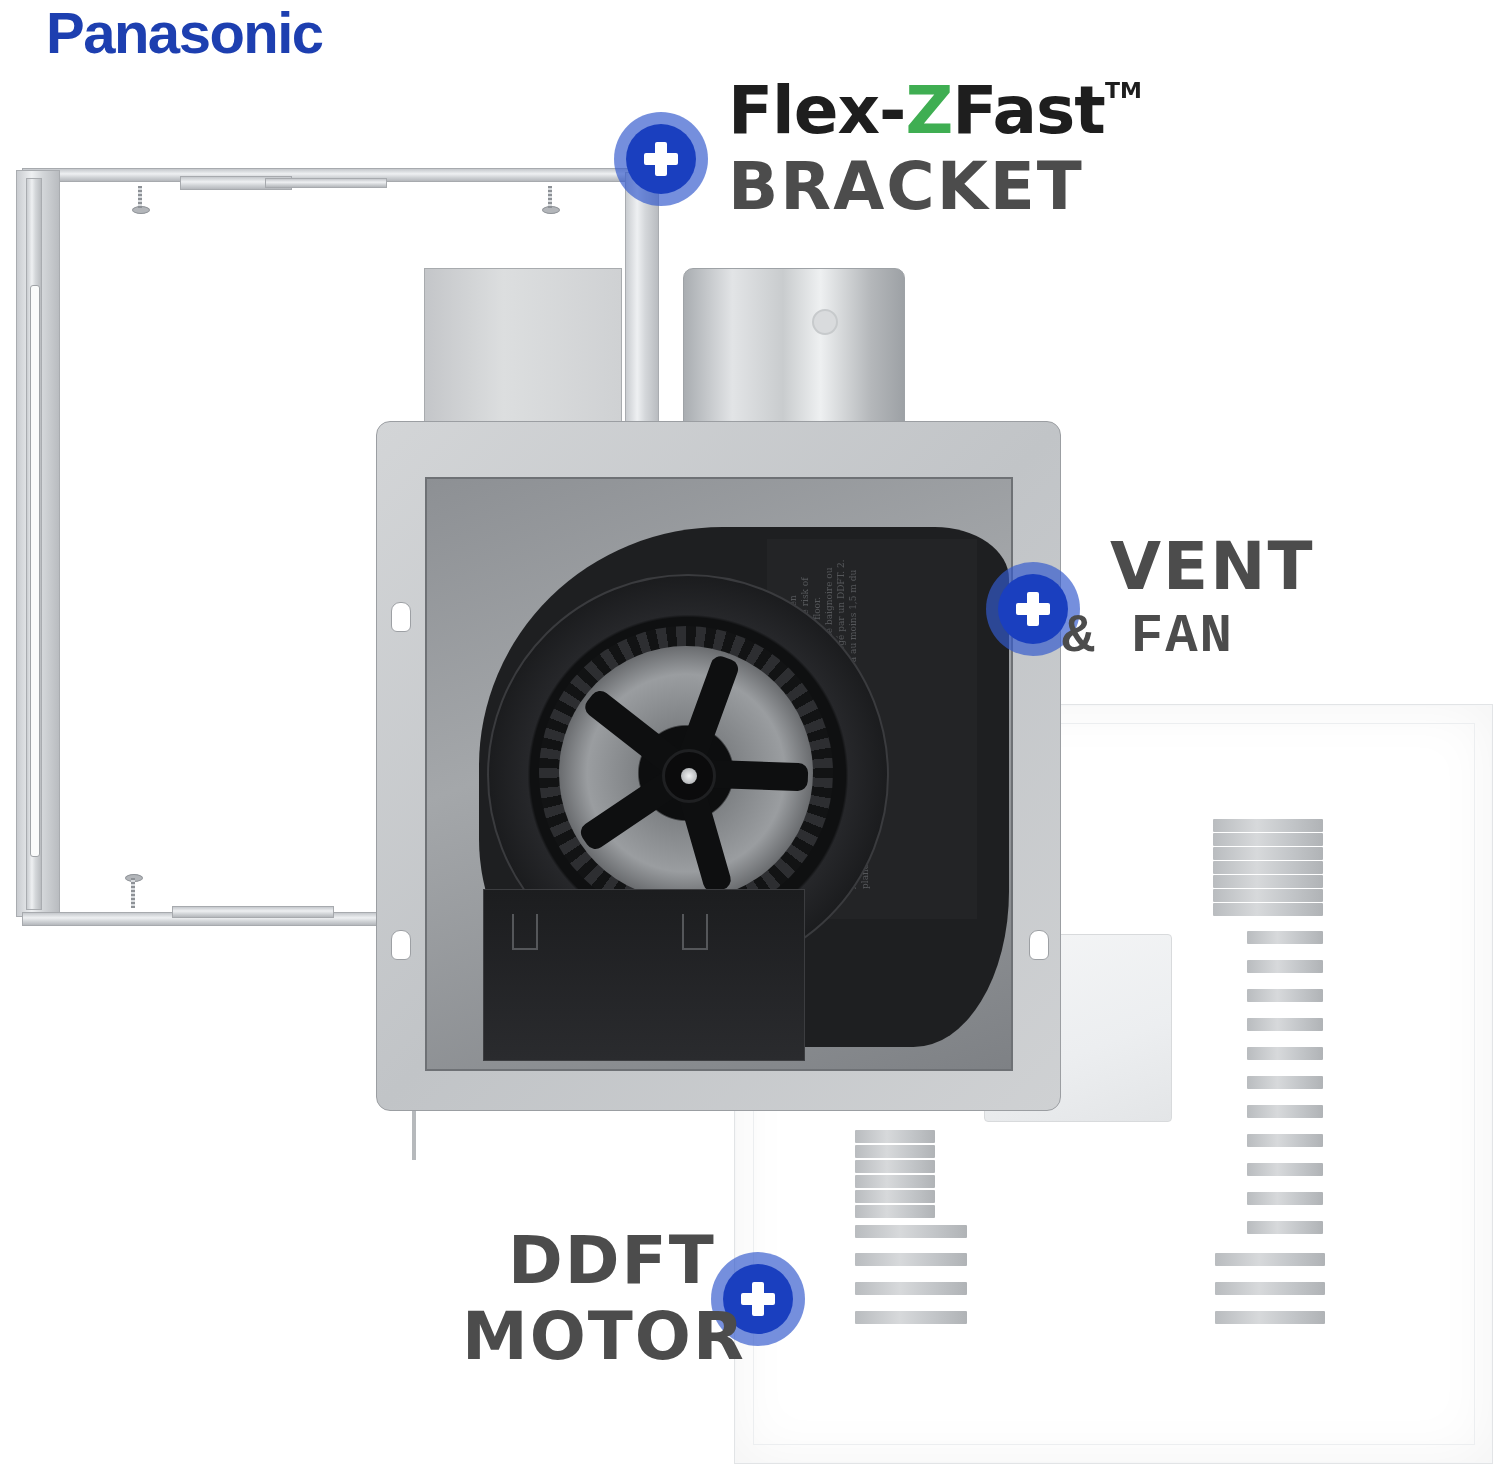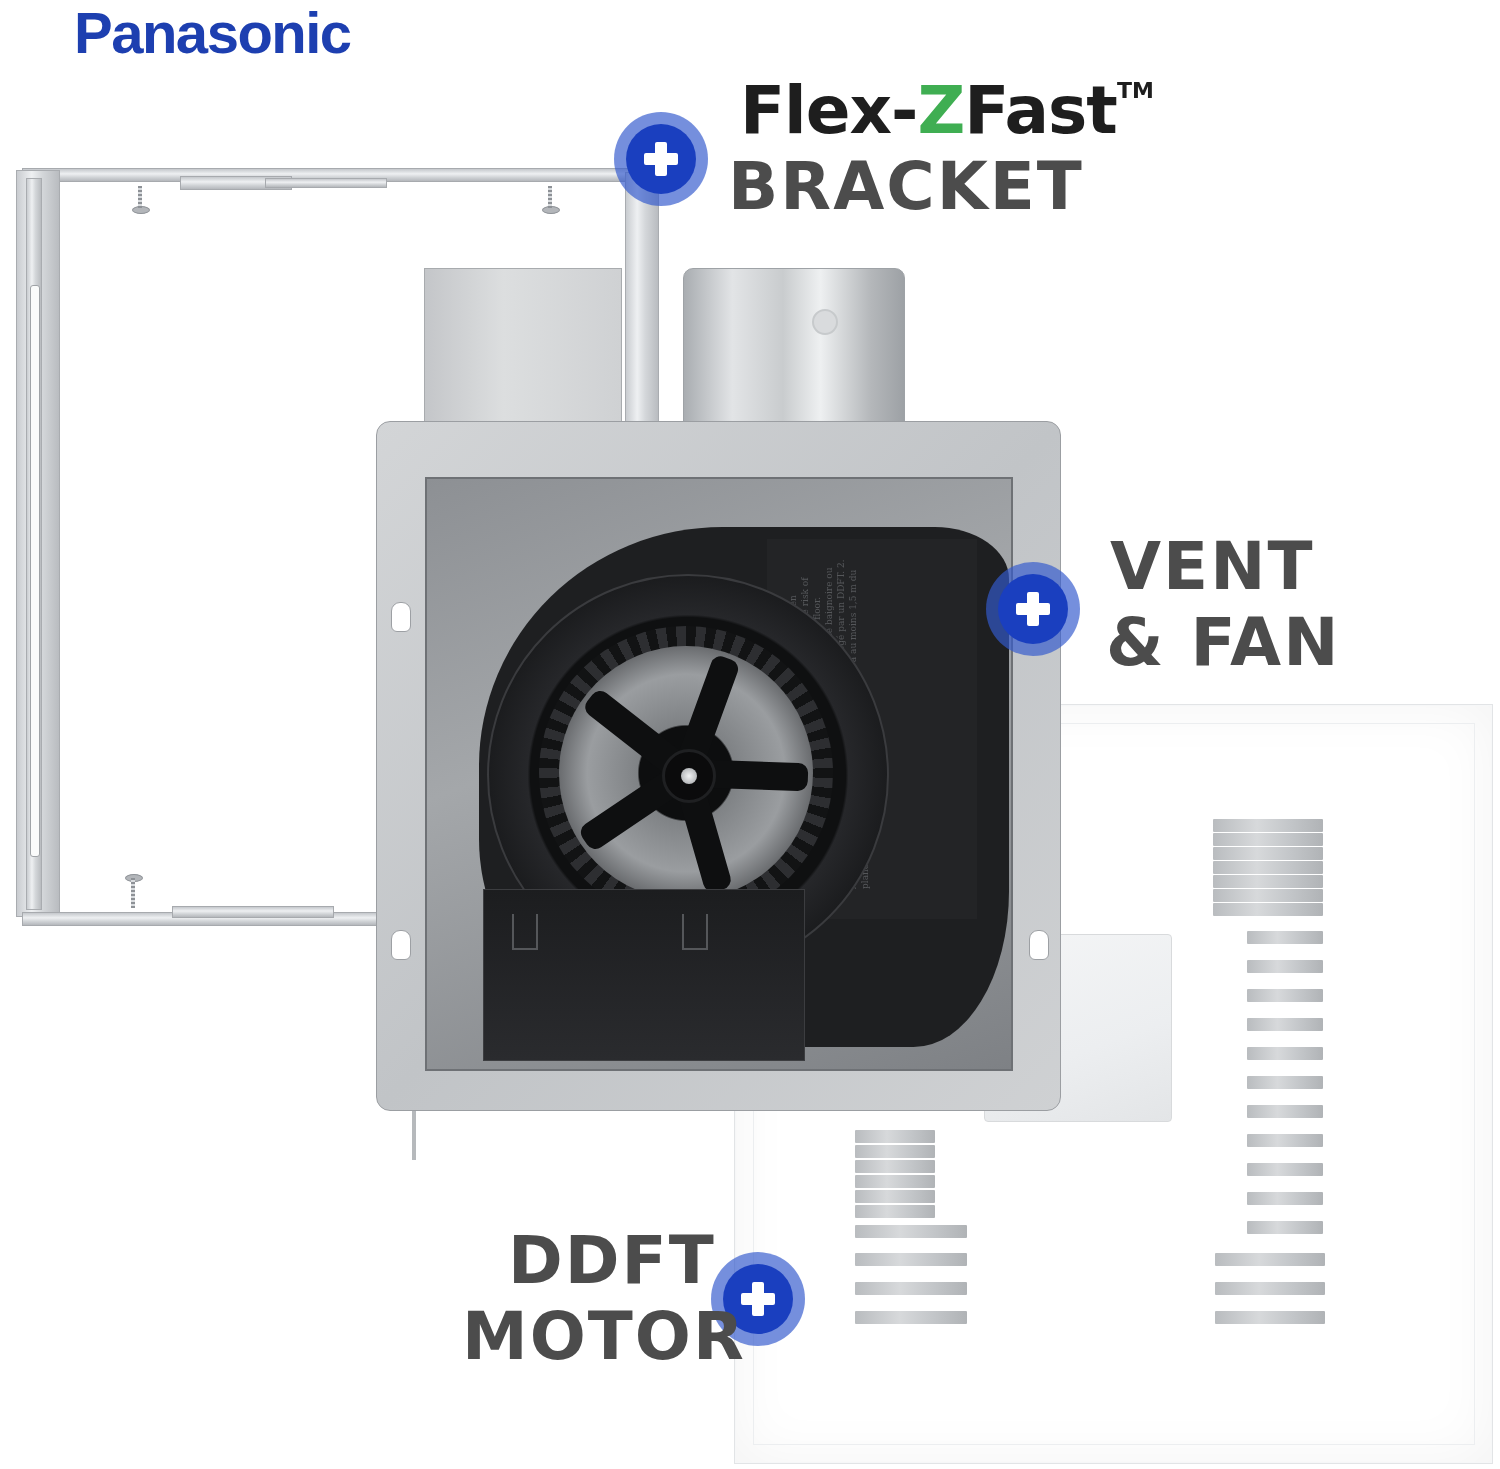--- a/index.html
+++ b/index.html
@@ -8,21 +8,21 @@
     background: #ffffff;
     font-family: "DejaVu Sans", sans-serif;
   }
   .abs { position: absolute; }
 
   
   .brand {
     left: 46px; top: 2px;
     font-family: "Liberation Sans", sans-serif;
     font-weight: bold; font-size: 58px; letter-spacing: -1.5px;
-    color: #1d3fb0; line-height: 62px; margin-left: 28px;
+    color: #1d3fb0; line-height: 62px;
   }
 
   
   .badge {
     width: 94px; height: 94px; border-radius: 50%;
     background: rgba(52, 90, 205, 0.68);
     display: flex; align-items: center; justify-content: center;
     z-index: 20;
   }
   .badge .inner {
@@ -36,21 +36,21 @@
   .badge .inner::before { width: 34px; height: 12px; left: 18px; top: 29px; }
   .badge .inner::after  { width: 12px; height: 34px; left: 29px; top: 18px; }
 
   .label {
     font-family: "DejaVu Sans", sans-serif;
     font-weight: bold; color: #4c4c4c; line-height: 1;
     letter-spacing: 2px; z-index: 20;
   }
   .flex-title {
     font-family: "DejaVu Sans", sans-serif; font-weight: bold;
-    color: #1e1e1e; font-size: 66px; letter-spacing: -1px; line-height: 1; margin-left: 12px;
+    color: #1e1e1e; font-size: 66px; letter-spacing: -1px; line-height: 1;
   }
   .flex-title .z { color: #3fae52; }
   .flex-title sup { font-size: 22px; vertical-align: top; position: relative; top: 2px; letter-spacing: 0; }
 
   
   .rail {
     background: linear-gradient(90deg, #c9ccd0, #eef0f2 35%, #d4d7da 60%, #b9bcc0);
     border: 1px solid #a9acb0;
   }
   .rail-h {
@@ -275,19 +275,19 @@
 </div>
 <div class="abs flex-title" style="left:728px; top:78px;">
   <span>Flex-</span><span class="z">Z</span><span>Fast</span><sup>TM</sup>
 </div>
 <div class="abs label" style="left:728px; top:154px; font-size:66px;">BRACKET</div>
 
 <div class="abs badge" style="left:986px; top:562px;">
   <div class="inner"></div>
 </div>
 <div class="abs label" style="left:1110px; top:534px; font-size:66px;">VENT</div>
-<div class="abs label" style="left:1106px; top:610px; font-size:66px;">&amp; FAN</div>
+<div class="abs label" style="left:1062px; top:610px; font-size:54px;font-family:Liberation Mono, monospace;">&amp; FAN</div>
 
 <div class="abs badge" style="left:711px; top:1252px;">
   <div class="inner"></div>
 </div>
 <div class="abs label" style="left:508px; top:1228px; font-size:66px;">DDFT</div>
 <div class="abs label" style="left:462px; top:1304px; font-size:66px;">MOTOR</div>
 
 </body></html>

